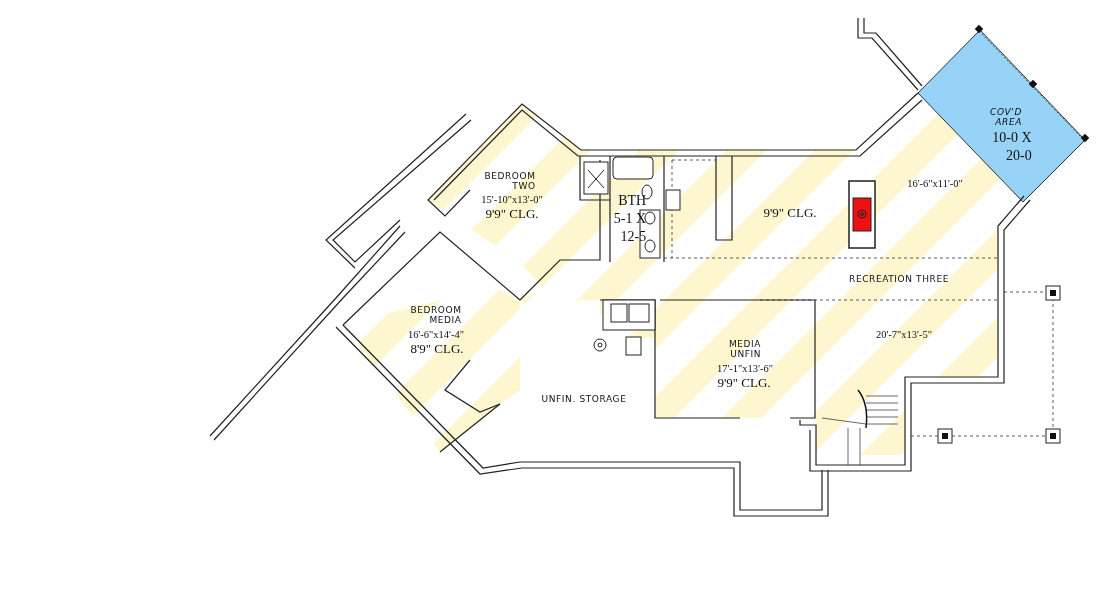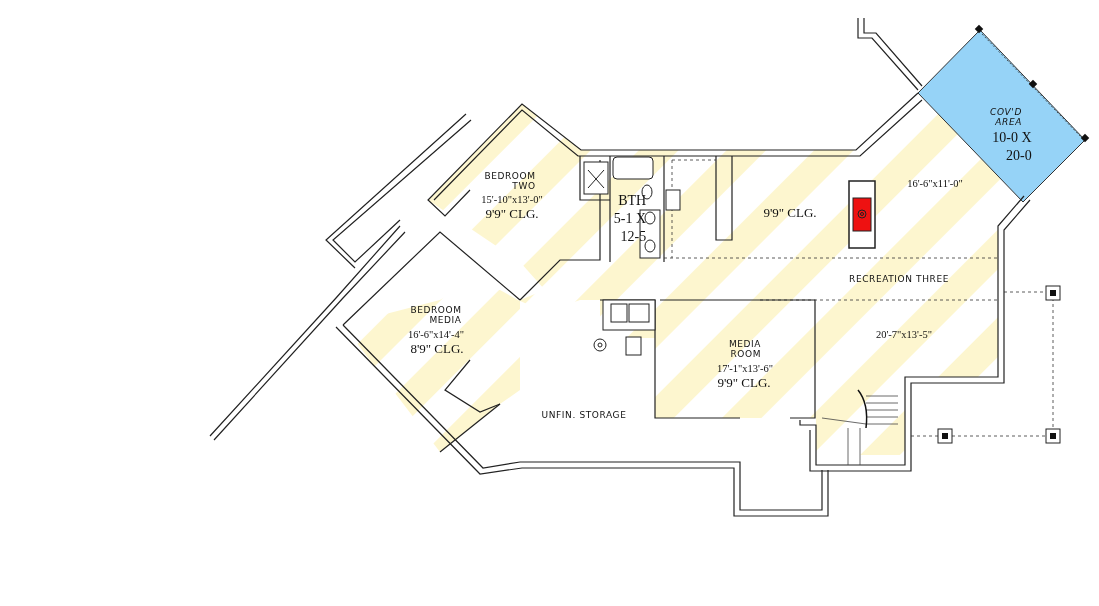--- a/index.html
+++ b/index.html
@@ -143,26 +143,26 @@
 </div>
 
 <div class="lbl clg" style="left:790px;top:206px;">9'9" CLG.</div>
 <div class="lbl dim" style="left:935px;top:178px;">16'-6"x11'-0"</div>
 
 <div class="lbl cap" style="left:899px;top:274px;">RECREATION THREE</div>
 <div class="lbl dim" style="left:904px;top:329px;">20'-7"x13'-5"</div>
 
 <div class="lbl cap" style="left:745px;top:339px;">
   <div>MEDIA</div>
-  <div>ROOM</div>
+  <div>UNFIN</div>
 </div>
 <div class="lbl dim" style="left:745px;top:363px;">17'-1"x13'-6"</div>
 <div class="lbl clg" style="left:744px;top:376px;">9'9" CLG.</div>
 
-<div class="lbl cap" style="left:584px;top:410px;">UNFIN. STORAGE</div>
+<div class="lbl cap" style="left:584px;top:394px;">UNFIN. STORAGE</div>
 
 <div class="lbl cap" style="left:1006px;top:107px;font-style:italic;">
   <div>COV'D</div>
   <div>AREA</div>
 </div>
 <div class="lbl bth" style="left:1012px;top:129px;">
   <div>10-0 X</div>
   <div>20-0</div>
 </div>
 

